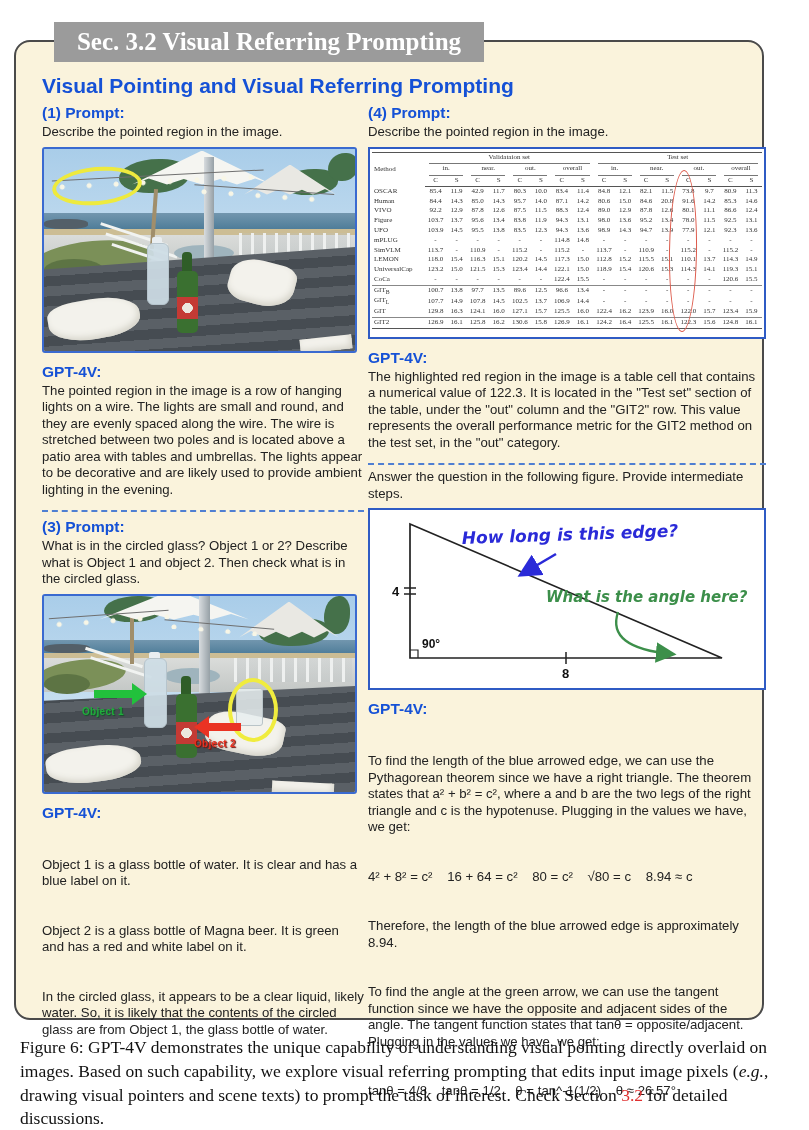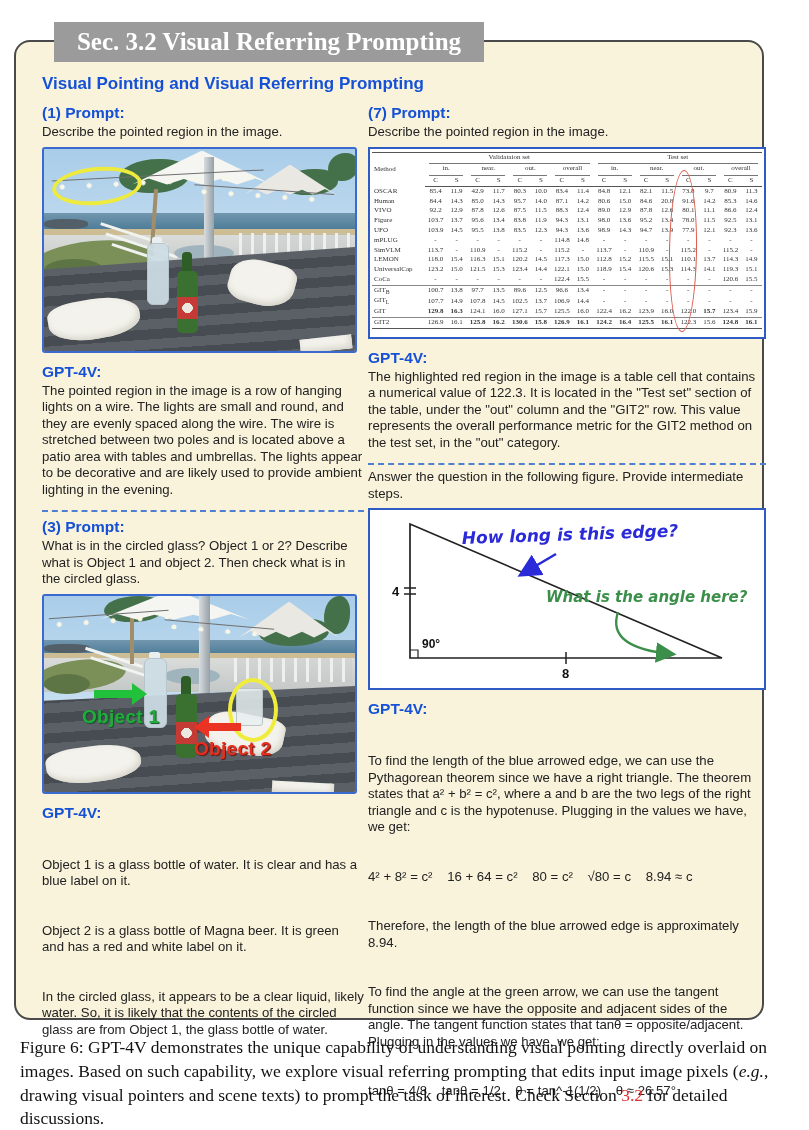--- a/index.html
+++ b/index.html
@@ -3,21 +3,21 @@
 <meta charset="utf-8">
 <style>
   html,body{margin:0;padding:0;background:#ffffff;}
   .page{position:relative;width:809px;height:1130px;background:#fff;overflow:hidden;
         font-family:"Liberation Sans",sans-serif;color:#222;}
   .figure-panel{position:absolute;left:14px;top:40px;width:750px;height:980px;
         background:#faf3dc;border:2px solid #4a4a4a;border-radius:16px;box-sizing:border-box;}
   .section-header{position:absolute;left:38px;top:-20px;width:430px;height:40px;
         background:#9b9b9b;color:#ffffff;font-family:"Liberation Serif",serif;
         font-weight:bold;font-size:25px;text-align:center;line-height:40px;}
-  .panel-title{position:absolute;left:26px;top:32px;color:#1551d6;font-weight:bold;font-size:17px;}
+  .panel-title{position:absolute;left:26px;top:32px;color:#1551d6;font-weight:bold;font-size:21px;}
   .col-left{position:absolute;left:26px;top:56px;width:322px;}
   .col-right{position:absolute;left:352px;top:56px;width:398px;}
   .prompt-label{color:#1551d6;font-weight:bold;font-size:15.5px;margin-top:6px;}
   .prompt-text{color:#222;font-size:13.2px;line-height:1.25;margin-top:2px;white-space:pre-wrap;}
   .gpt-label{color:#1551d6;font-weight:bold;font-size:15.5px;margin-top:10px;}
   .gpt-text{font-size:13.2px;line-height:1.25;color:#222;margin-top:2px;white-space:pre-wrap;}
   .gpt-text div{margin:0;}
   .dashed-sep{border-top:2px dashed #4f7fd2;margin:12px 0 4px 0;height:0;}
 
   
@@ -52,36 +52,36 @@
   .bottlecap{background:#e9eef1;border-radius:2px;}
   .beerneck{background:#2f5d28;border-radius:4px 4px 0 0;}
   .beerbody{background:#3a7030;border-radius:5px;}
   .beerlabel{background:radial-gradient(circle,#ece8df 34%,#c43a34 35%);}
   .glass{background:rgba(232,238,240,.85);border:1px solid #b9c4c8;border-radius:3px;}
   .yellow-ellipse{border:4px solid #f0ec3e;border-radius:50%;background:transparent;}
   .arrow-line-green{background:#22c13c;}
   .arrow-head-right{width:0;height:0;border-top:11px solid transparent;border-bottom:11px solid transparent;border-left:15px solid #22c13c;}
   .arrow-line-red{background:#ea3323;}
   .arrow-head-left{width:0;height:0;border-top:11px solid transparent;border-bottom:11px solid transparent;border-right:15px solid #ea3323;}
-  .obj-label{font-weight:bold;font-size:19px;letter-spacing:.3px;}
+  .obj-label{font-weight:bold;font-size:10px;letter-spacing:.3px;}
   .obj1{color:#1fae3a;text-shadow:1px 1px 1px #14502a;}
   .obj2{color:#e82f1f;text-shadow:1px 1px 1px #6b150e;text-align:center;}
 
   
   .table-figure{position:relative;width:398px;height:192px;background:#ffffff;
         border:2.5px solid #2f5bc4;margin-top:6px;box-sizing:border-box;padding:3px 2px;}
   .bench{width:100%;border-collapse:collapse;font-family:"Liberation Serif",serif;
         font-size:7px;color:#333;border-top:1.2px solid #555;table-layout:fixed;}
   .bench th,.bench td{text-align:center;padding:0 1px;font-weight:normal;line-height:1.4;overflow:hidden;}
   .bench th.method-h,.bench td.method{text-align:left;padding-left:2px;width:50px;}
   .bench .cm{display:block;border-bottom:.8px solid #777;padding-bottom:1px;margin:0 3px;}
   .bench thead tr:last-child th{border-bottom:.8px solid #555;}
   .bench tr.rule td{border-top:.7px solid #888;}
   .bench tbody tr:last-child td{border-bottom:1.2px solid #555;}
-  .bench b{font-weight:bold;}
+  .bench b{font-weight:normal;}
   .red-ellipse{position:absolute;left:299px;top:21px;width:26px;height:160px;
         border:1.8px solid #dd5a4b;border-radius:50%;transform:rotate(.8deg);}
 
   
   .tri-figure{position:relative;width:398px;height:182px;background:#ffffff;
         border:2.5px solid #2f5bc4;margin-top:6px;box-sizing:border-box;}
   .hand-blue{fill:#2a2ad8;font-family:"DejaVu Sans",sans-serif;font-style:italic;font-weight:bold;}
   .hand-green{fill:#3c8f4a;font-family:"DejaVu Sans",sans-serif;font-style:italic;font-weight:bold;}
   .fig-num{fill:#111;font-family:"Liberation Sans",sans-serif;font-weight:bold;}
 
@@ -187,21 +187,21 @@
 
       <div class="gpt-label">GPT-4V:</div>
       <div class="gpt-text">
         <div>Object 1 is a glass bottle of water. It is clear and has a blue label on it.</div>
         <div>Object 2 is a glass bottle of Magna beer. It is green and has a red and white label on it.</div>
         <div>In the circled glass, it appears to be a clear liquid, likely water. So, it is likely that the contents of the circled glass are from Object 1, the glass bottle of water.</div>
       </div>
     </div>
 
     <div class="col-right">
-      <div class="prompt-label">(7) Prompt:</div>
+      <div class="prompt-label">(4) Prompt:</div>
       <div class="prompt-text">Describe the pointed region in the image.</div>
 
       <div class="table-figure">
         <table class="bench">
             <thead>
               <tr>
                 <th rowspan="3" class="method-h">Method</th>
                 <th colspan="8">
                   <span class="cm">Validataion set</span>
                 </th>

